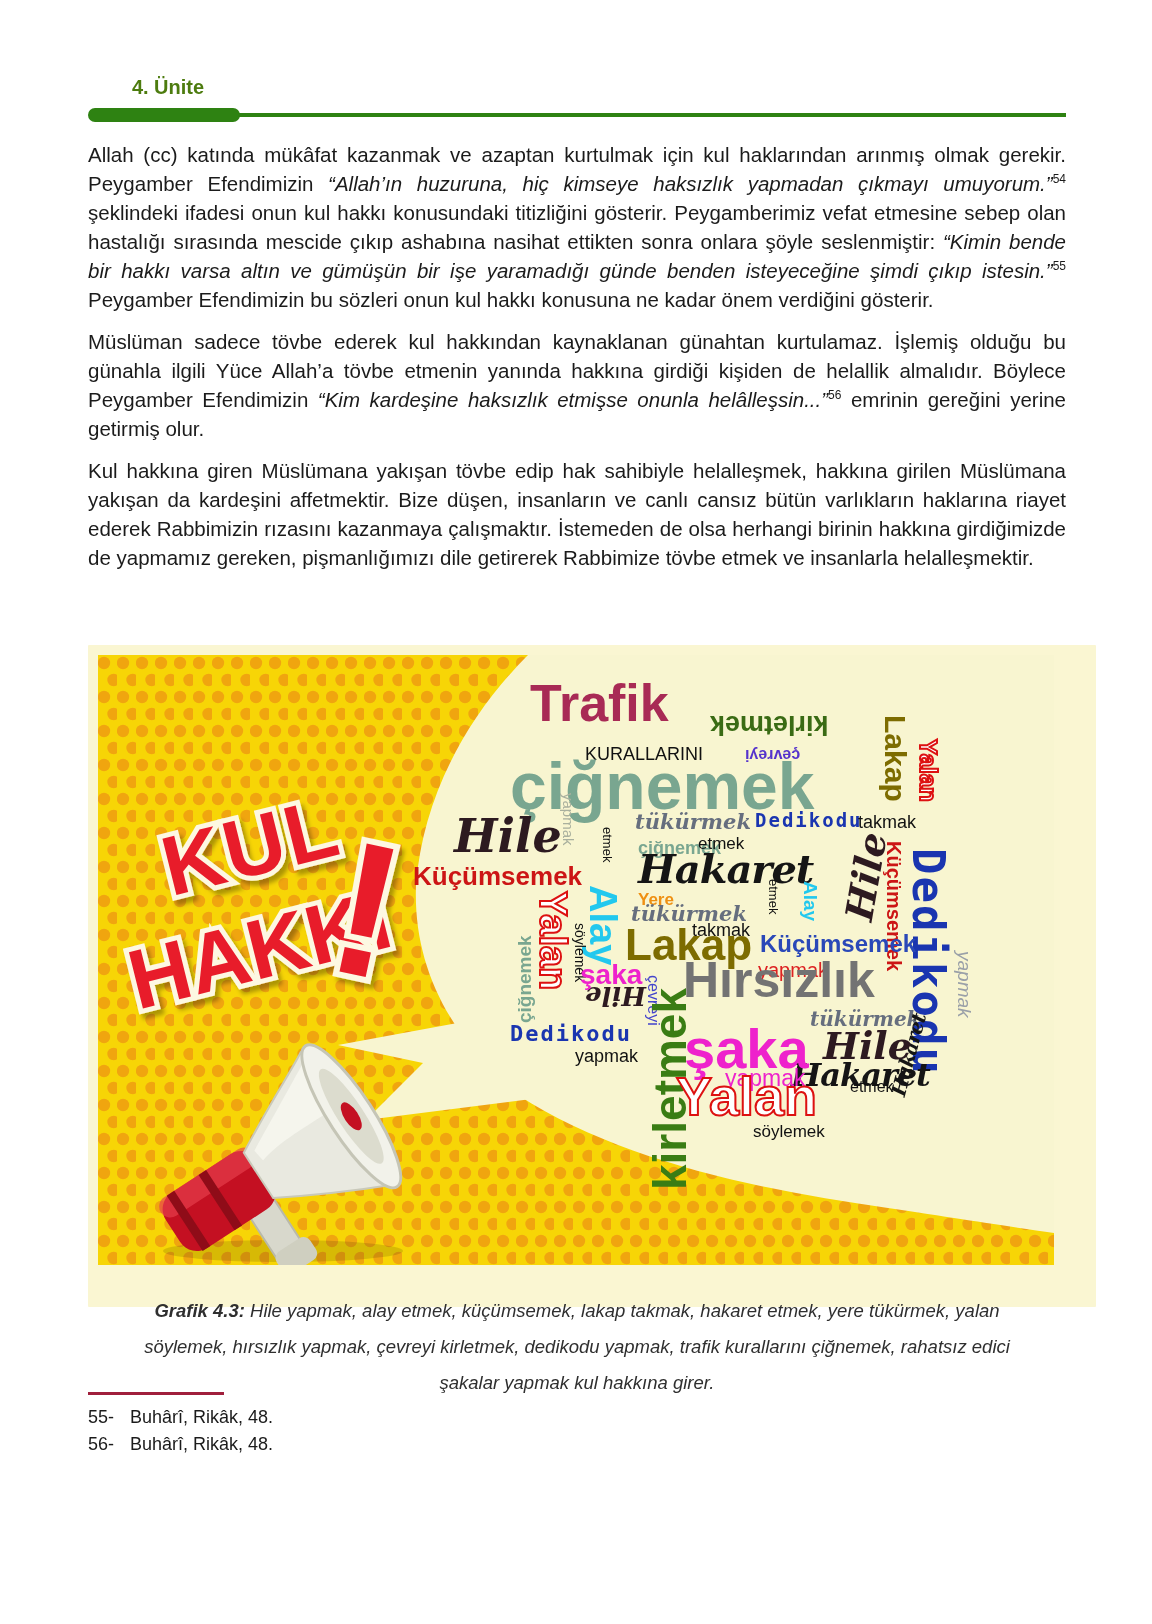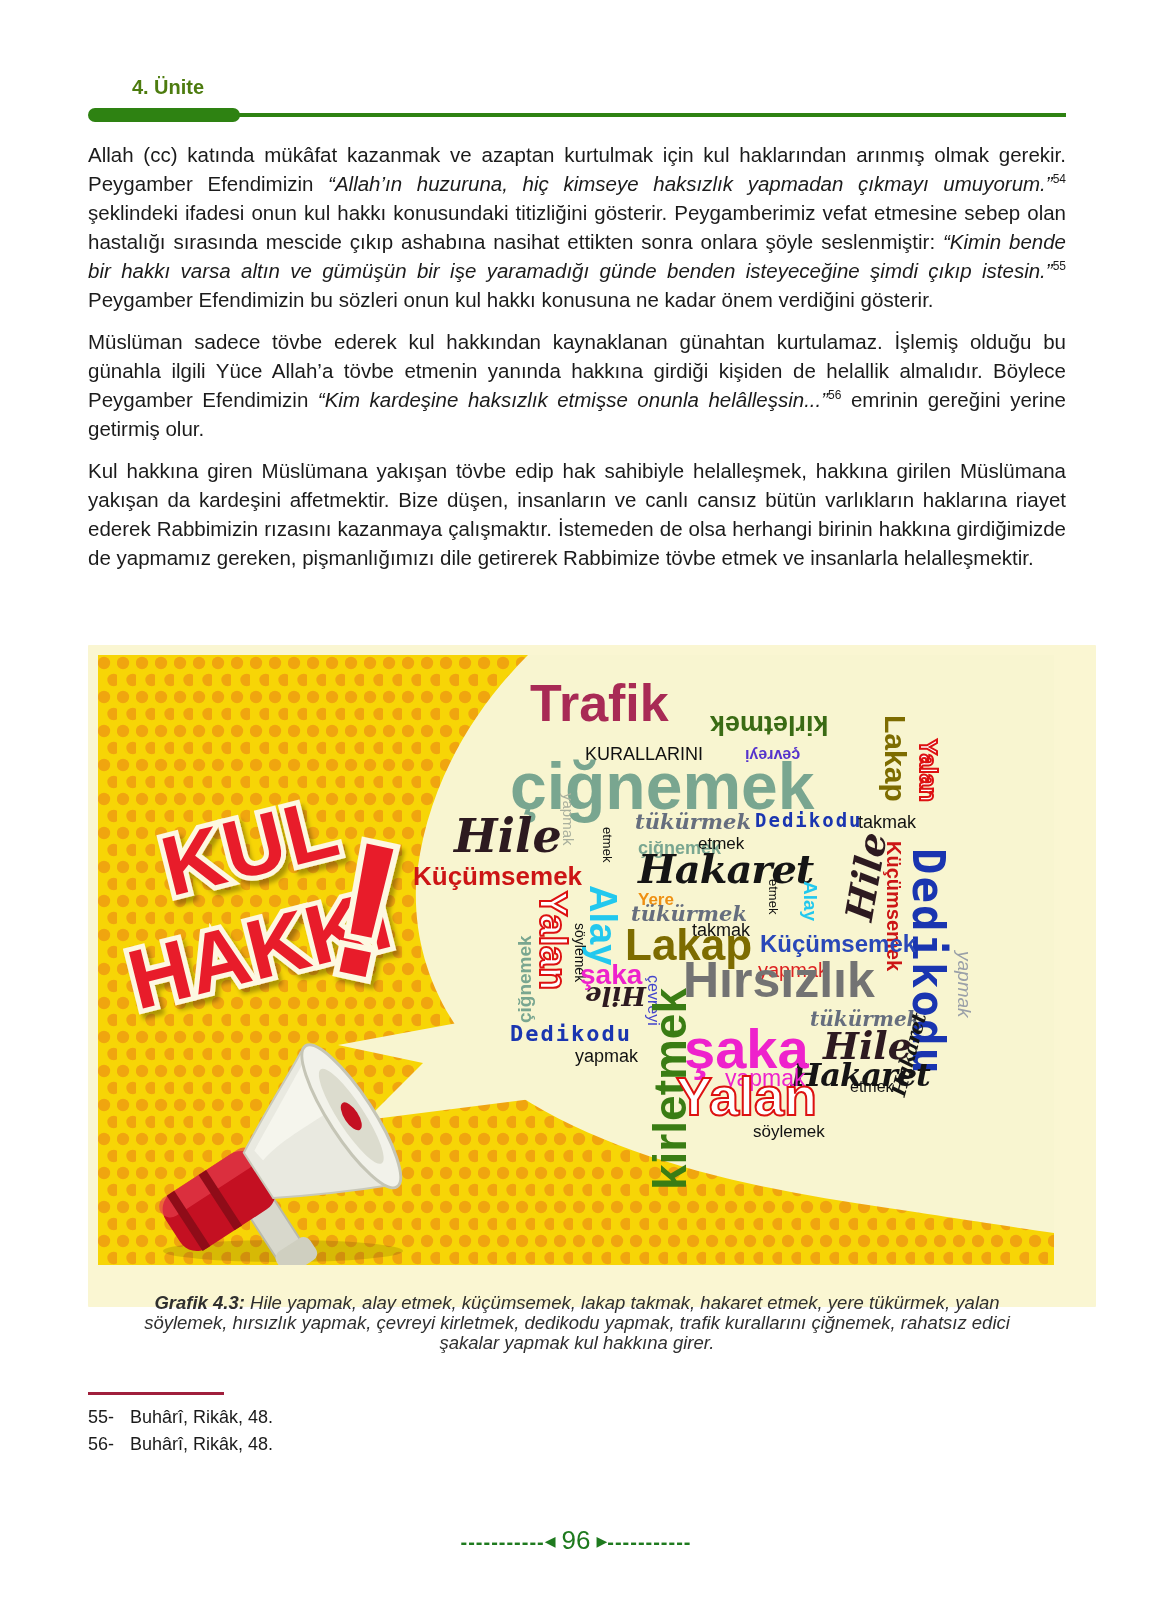--- a/index.html
+++ b/index.html
@@ -36,21 +36,21 @@
       font-family:"Liberation Sans",sans-serif;}
   .cw.thin{font-weight:normal;}
   .cw.serif{font-family:"DejaVu Serif",serif;font-style:italic;}
   .cw.script{font-family:"DejaVu Serif",serif;font-style:italic;letter-spacing:-1px;}
   .cw.led{font-family:"DejaVu Sans Mono",monospace;letter-spacing:2px;}
   .cw.it{font-style:italic;}
   .cw.outline{color:#fff;-webkit-text-stroke:2px #dd1111;text-shadow:0 0 1px #dd1111;}
 
   
   .caption{top:1293px;text-align:center;font-size:18.5px;font-style:italic;
-           line-height:20px;color:#2f2f2f;padding:0 40px;box-sizing:border-box;}
+           line-height:36px;color:#2f2f2f;padding:0 40px;box-sizing:border-box;}
   .cap-label{font-weight:bold;}
 
   
   .fn-rule{position:absolute;left:88px;top:1392px;width:136px;height:3px;background:#a01f3c;}
   .footnotes{top:1404px;font-size:18px;line-height:27px;}
   .fn-row{display:flex;}
   .fn-num{width:42px;flex:0 0 42px;}
 
   
   .footer{position:absolute;left:0;top:1525px;width:1152px;text-align:center;
@@ -189,17 +189,14 @@
     <div class="fn-row">
       <span class="fn-num">55-</span>
       <span>Buhârî, Rikâk, 48.</span>
     </div>
     <div class="fn-row">
       <span class="fn-num">56-</span>
       <span>Buhârî, Rikâk, 48.</span>
     </div>
   </div>
 
-  <div class="footer">
-    <span class="dash">-----------</span><span class="arr">◀</span><span class="pageno">96</span><span class="arr">▶</span><span class="dash">-----------</span>
-  </div>
 
 </div>
 
 </body></html>

